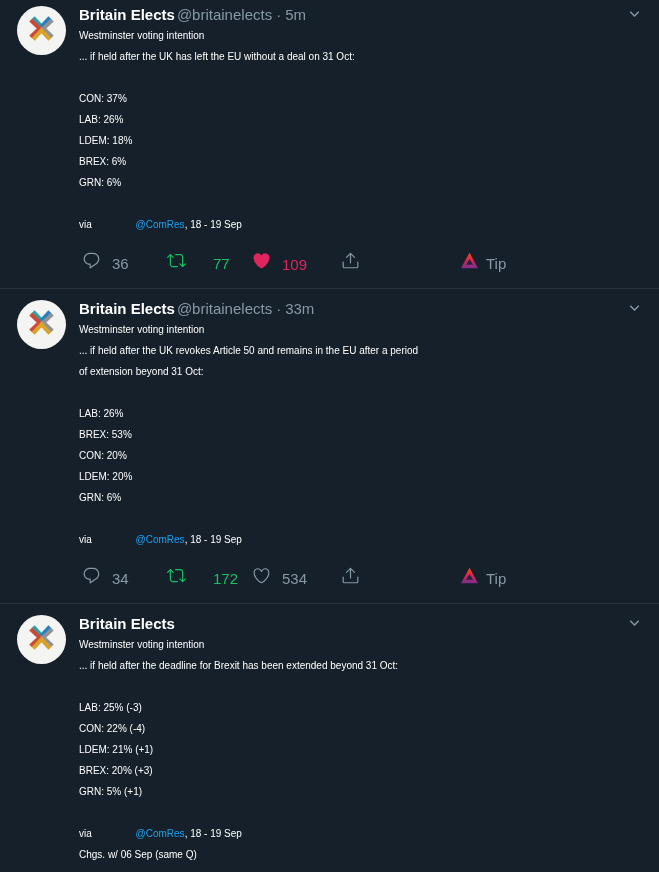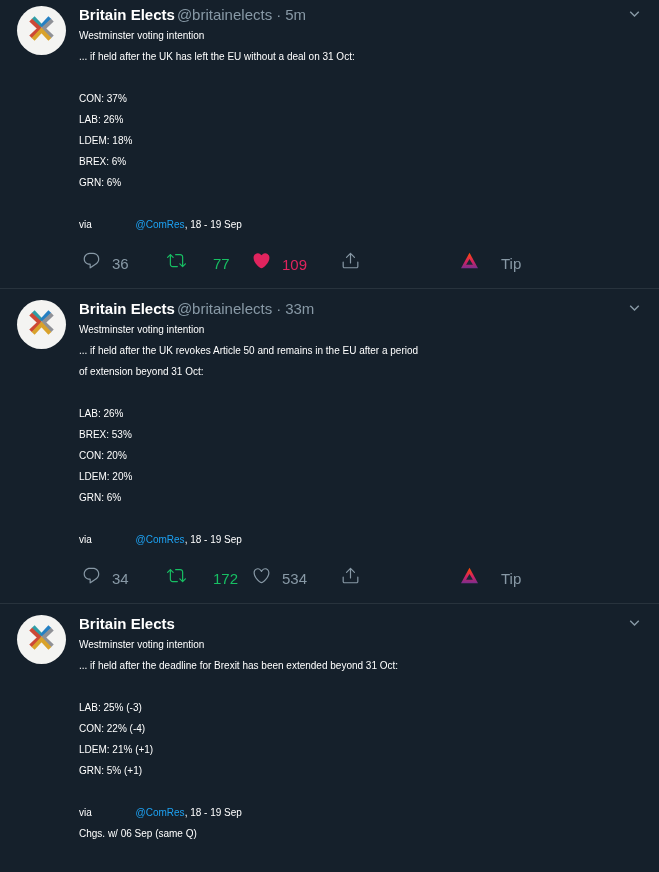--- a/index.html
+++ b/index.html
@@ -41,21 +41,21 @@
     font-size:15px; line-height:21px;
   }
   .action { display:flex; align-items:center; gap:11px; cursor:pointer; }
   .action svg { width:19px; height:19px; flex:0 0 19px; }
   .a-reply   { width:85px; }
   .a-retweet { width:85px;gap:27px; }
   .a-like    { width:89px; }
   .a-share   { width:24px; }
   .green { color: var(--green, #17bf63); }
   .pink  { color: var(--pink, #e0245e); align-items: flex-end; }
-  .tip-btn { display:flex; align-items:center; gap:22px; margin-left:95px; cursor:pointer; }
+  .tip-btn { display:flex; align-items:center; gap:7px; margin-left:95px; cursor:pointer; }
   .tip-btn svg { width:19px; height:17px; }
   .hidden-defs { position:absolute; width:0; height:0; overflow:hidden; }
 </style>
 </head>
 <body>
 
 <svg class="hidden-defs" aria-hidden="true">
   <defs>
     <linearGradient id="batGrad" x1="0" y1="0" x2="0" y2="1">
       <stop offset="0" stop-color="#ff5000"></stop>
@@ -230,20 +230,21 @@
               <polyline points="6,9.5 12,15.5 18,9.5"></polyline>
             </svg>
         </span>
       </div>
       <div class="t-line">Westminster voting intention</div>
       <div class="t-line">... if held after the deadline for Brexit has been extended beyond 31 Oct:</div>
       <div class="t-gap"></div>
       <div class="t-line">LAB: 25% (-3)</div>
       <div class="t-line">CON: 22% (-4)</div>
       <div class="t-line">LDEM: 21% (+1)</div>
+      <div class="t-line">BREX: 20% (+3)</div>
       <div class="t-line">GRN: 5% (+1)</div>
       <div class="t-gap"></div>
       <div class="t-line"><span>via </span><span class="link">@ComRes</span><span>, 18 - 19 Sep</span></div>
       <div class="t-line">Chgs. w/ 06 Sep (same Q)</div>
     </div>
   </article>
 
 </div>
 
 </body></html>

